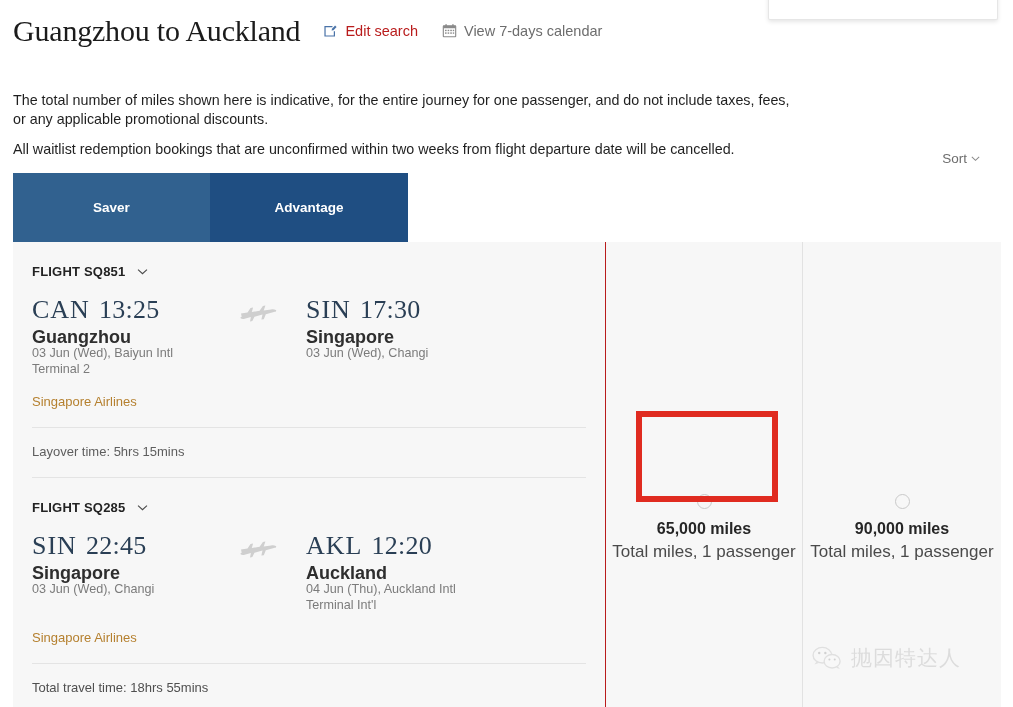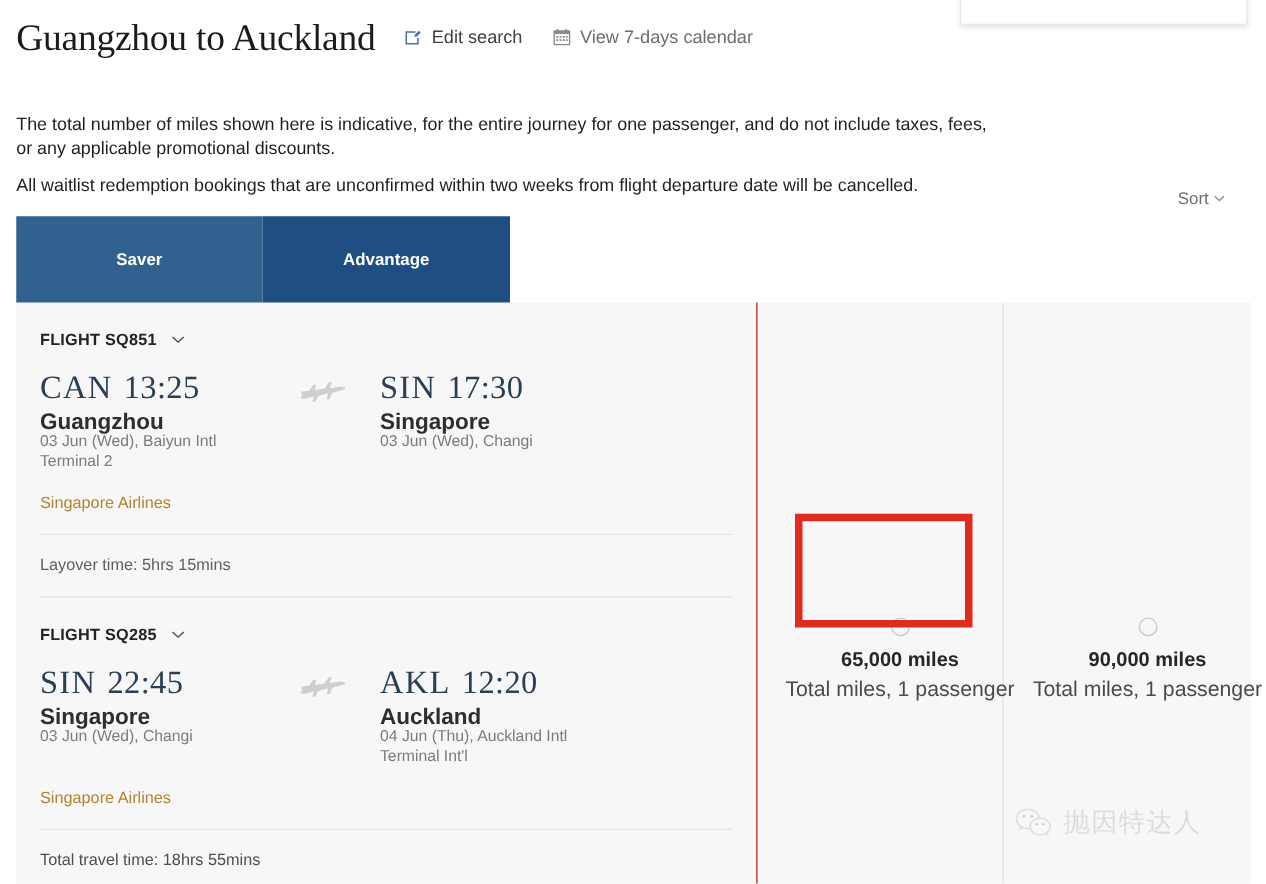--- a/index.html
+++ b/index.html
@@ -59,21 +59,21 @@
     top: -3px;
   }
   .action-link {
     display: flex;
     align-items: center;
     gap: 7px;
     font-size: 14.5px;
     cursor: pointer;
     white-space: nowrap;
   }
-  .action-link.blue { color: #404040; }
+  .action-link.blue { color: #b91c1c; }
   .action-link.grey { color: #6d6d6d; }
   .icon-svg { display: block; }
 
   
   .notice {
     position: absolute;
     left: 13px;
     top: 91px;
     width: 780px;
   }
@@ -167,20 +167,21 @@
     cursor: pointer;
     width: max-content;
   }
 
   .segment { padding-top: 16px; }
 
   .seg-row {
     display: flex;
     align-items: flex-start;
     position: relative;
+    justify-content: space-between;
   }
   .endpoint { width: 272px; }
   .endpoint.right { width: 280px; }
 
   .code-time {
     font-family: "Liberation Serif", serif;
     font-size: 26px;
     color: #2a3f55;
     letter-spacing: 0.3px;
     line-height: 30px;
@@ -232,21 +233,21 @@
   .total-time {
     font-size: 13px;
     color: #4f4f4f;
     padding-top: 15px;
     line-height: 18px;
   }
 
   
   .fare-cell {
     position: absolute;
-    left: 16px;
+    left: 0;
     top: 252px;
     width: 100%;
     display: flex;
     flex-direction: column;
     align-items: center;
     cursor: pointer;
   }
   .radio {
     width: 15px;
     height: 15px;

